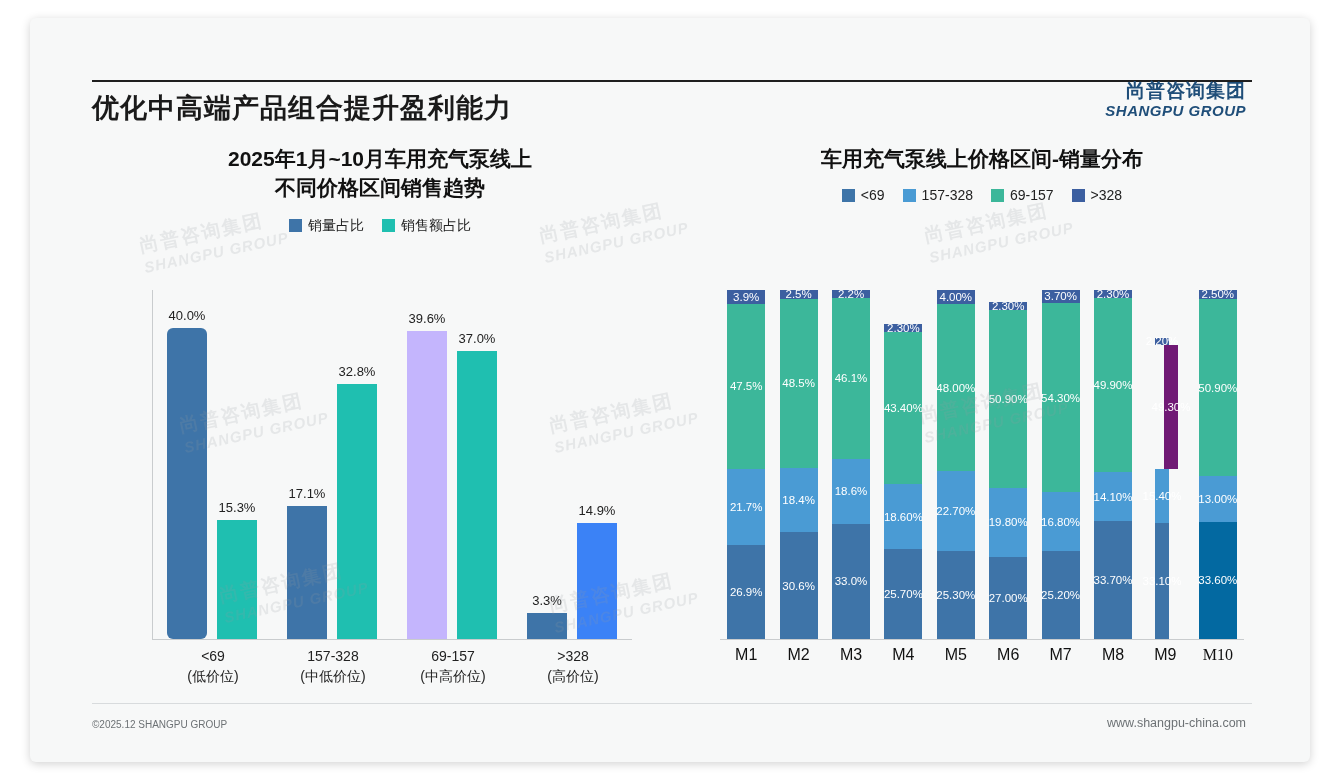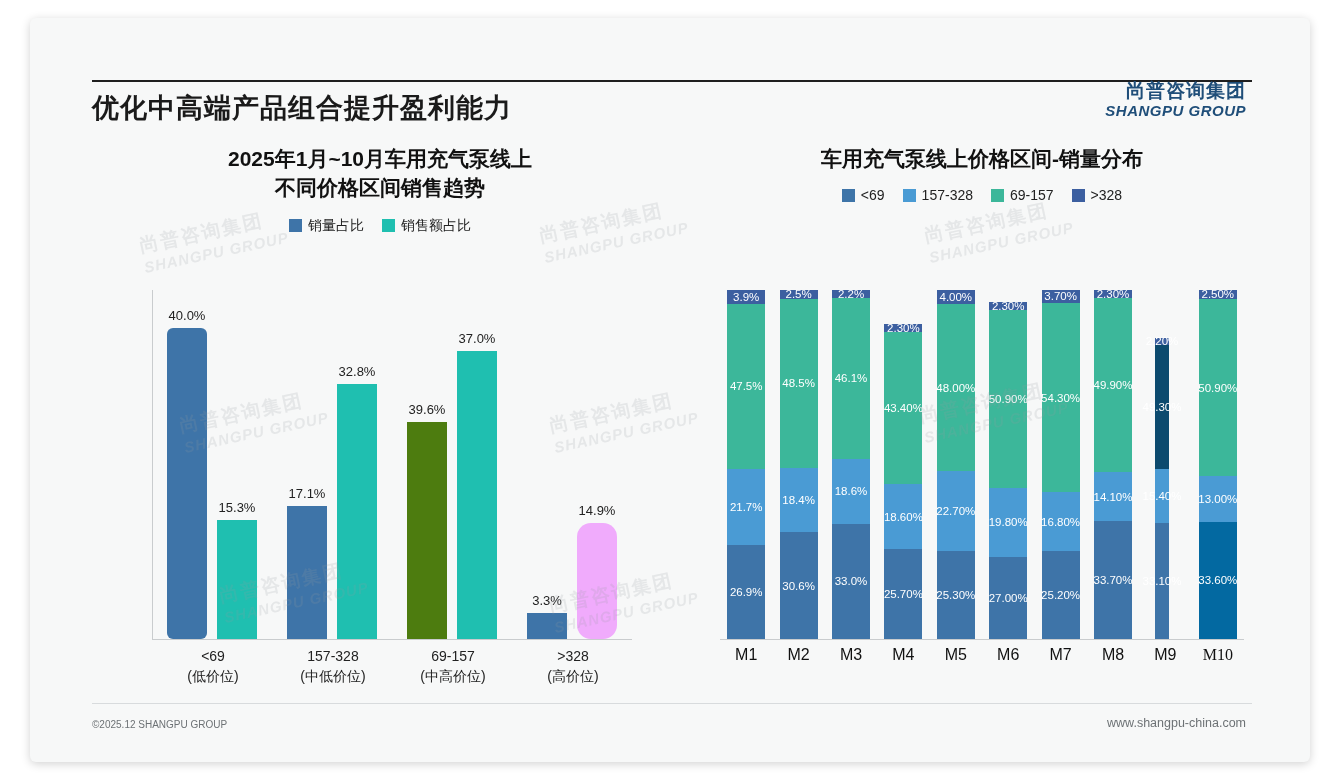--- a/index.html
+++ b/index.html
@@ -279,36 +279,36 @@
             </div>
             <div class="lbar b2" style="height: 255.111px; background: rgb(31, 191, 176);">
               <div class="val">32.8%</div>
             </div>
           </div>
           <div class="lcat" style="left: 120px;">
             <div>157-328</div>
             <div>(中低价位)</div>
           </div>
           <div class="lgroup" style="left: 240px;">
-            <div class="lbar b1" style="height: 217px; background: #4d7c0f;">
+            <div class="lbar b1" style="height: 308px; background: #c4b5fd;">
               <div class="val">39.6%</div>
             </div>
             <div class="lbar b2" style="height: 287.778px; background: rgb(31, 191, 176);">
               <div class="val">37.0%</div>
             </div>
           </div>
           <div class="lcat" style="left: 240px;">
             <div>69-157</div>
             <div>(中高价位)</div>
           </div>
           <div class="lgroup" style="left: 360px;">
             <div class="lbar b1" style="height: 25.6667px; background: rgb(62, 116, 168);">
               <div class="val">3.3%</div>
             </div>
-            <div class="lbar b2" style="height: 115.889px; background: #f0abfc; border-radius: 14px;">
+            <div class="lbar b2" style="height: 115.889px; background: #3b82f6;">
               <div class="val">14.9%</div>
             </div>
           </div>
           <div class="lcat" style="left: 360px;">
             <div>&gt;328</div>
             <div>(高价位)</div>
           </div>
         </div>
     </div>
   </div>
@@ -452,21 +452,21 @@
             </div>
             <div class="seg" style="height: 117.95px; background: rgb(62, 116, 168);">
               <span>33.70%</span>
             </div>
           </div>
           <div class="rcat" style="left: 363px;">M8</div>
           <div class="rstack" style="left: 411px; padding-left: 24px;">
             <div class="seg" style="height: 7.7px; background: rgb(60, 95, 160);">
               <span>2.20%</span>
             </div>
-            <div class="seg" style="height: 124px; background: #0c4a6e;">
+            <div class="seg" style="height: 124px; background: #701a75; margin-left: 9px;">
               <span>49.30%</span>
             </div>
             <div class="seg" style="height: 53.9px; background: rgb(74, 155, 212);">
               <span>15.40%</span>
             </div>
             <div class="seg" style="height: 115.85px; background: rgb(62, 116, 168);">
               <span>33.10%</span>
             </div>
           </div>
           <div class="rcat" style="left: 415.4px;">M9</div>

